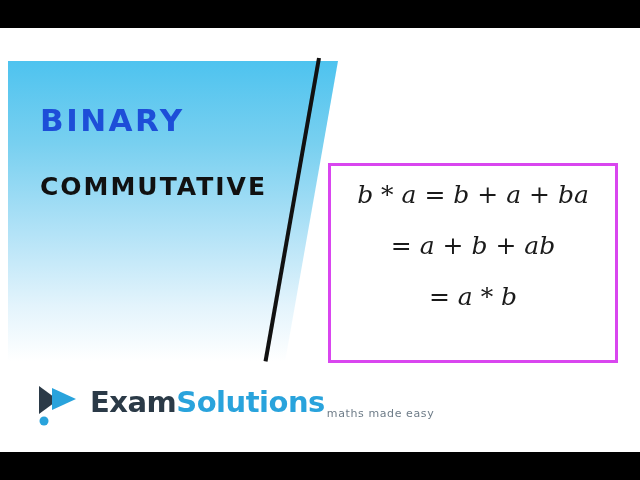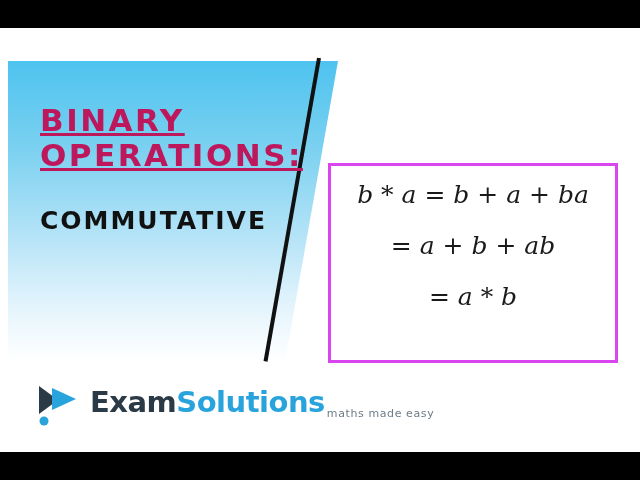--- a/index.html
+++ b/index.html
@@ -53,25 +53,24 @@
   
   .title-block {
     position: absolute;
     left: 40px;
     top: 75px;
     width: 270px;
   }
   .title-line {
     font-family: "DejaVu Sans", sans-serif;
     font-weight: bold;
-    color: #be185d;
+    color: #1d4ed8;
     letter-spacing: 2.5px;
     line-height: 1.12;
     font-size: 31px;
-    text-decoration: underline;
   }
   .subtitle-line {
     margin-top: 34px;
     font-family: "DejaVu Sans", sans-serif;
     font-weight: bold;
     color: #111111;
     letter-spacing: 2px;
     font-size: 25px;
   }
   
@@ -145,21 +144,20 @@
 
 <div class="frame">
 
   <div class="card">
 
     <div class="blue-panel"></div>
     <div class="diagonal-line"></div>
 
     <div class="title-block">
       <div class="title-line">BINARY</div>
-      <div class="title-line">OPERATIONS:</div>
       <div class="subtitle-line">COMMUTATIVE</div>
     </div>
 
     <div class="math-box">
       <div class="math-lines">
         <div class="math-line">b * a = b + a + ba</div>
         <div class="math-line">= a + b + ab</div>
         <div class="math-line">= a * b</div>
       </div>
     </div>

